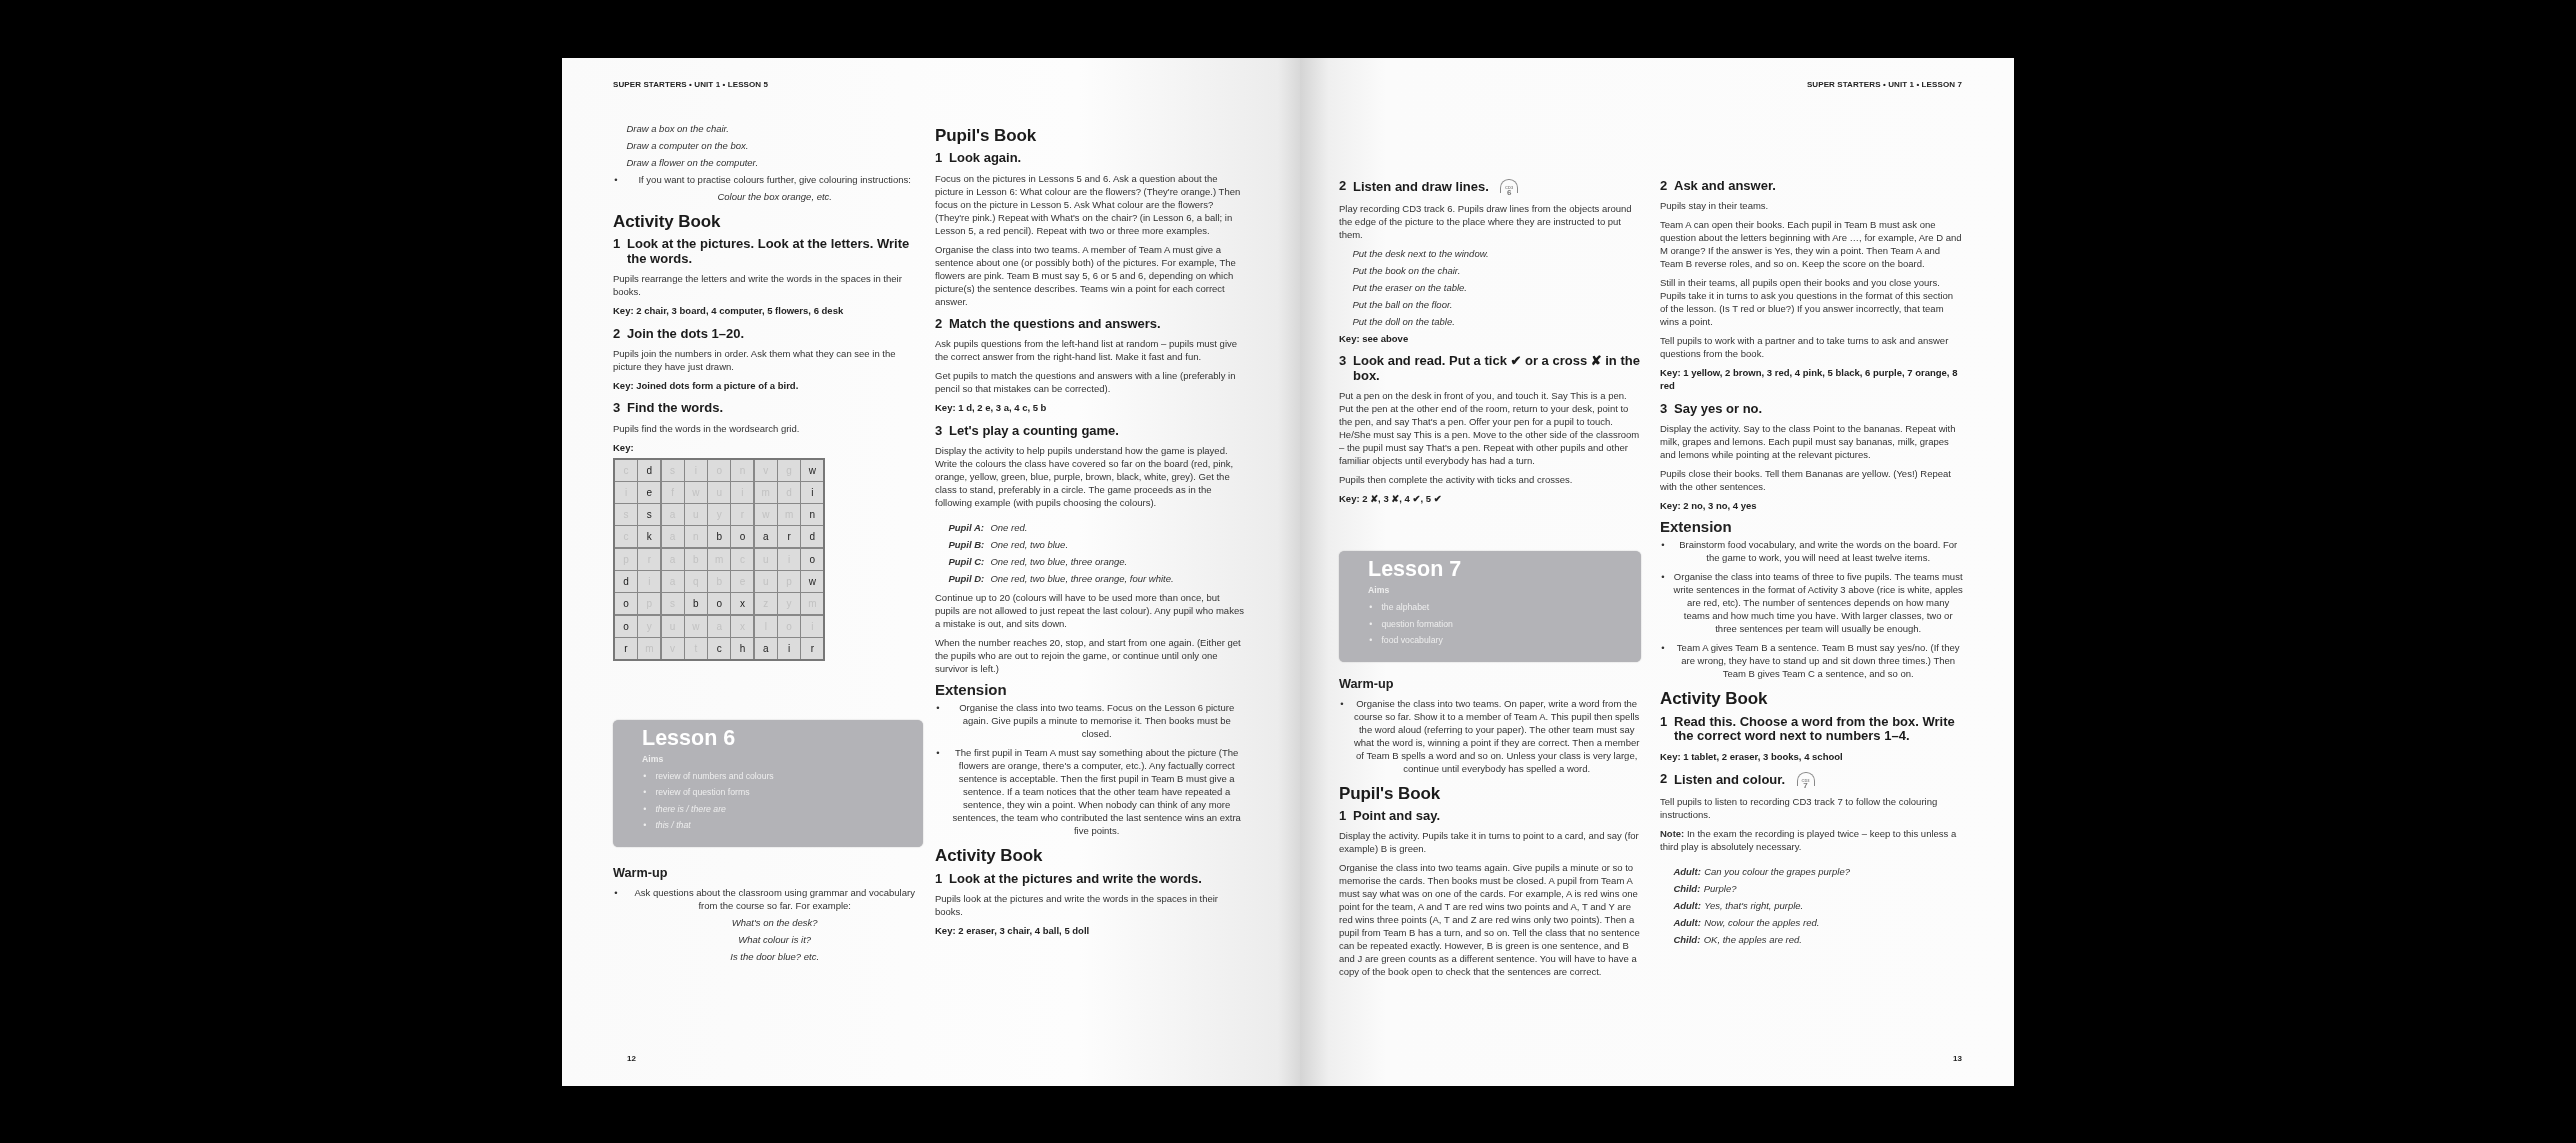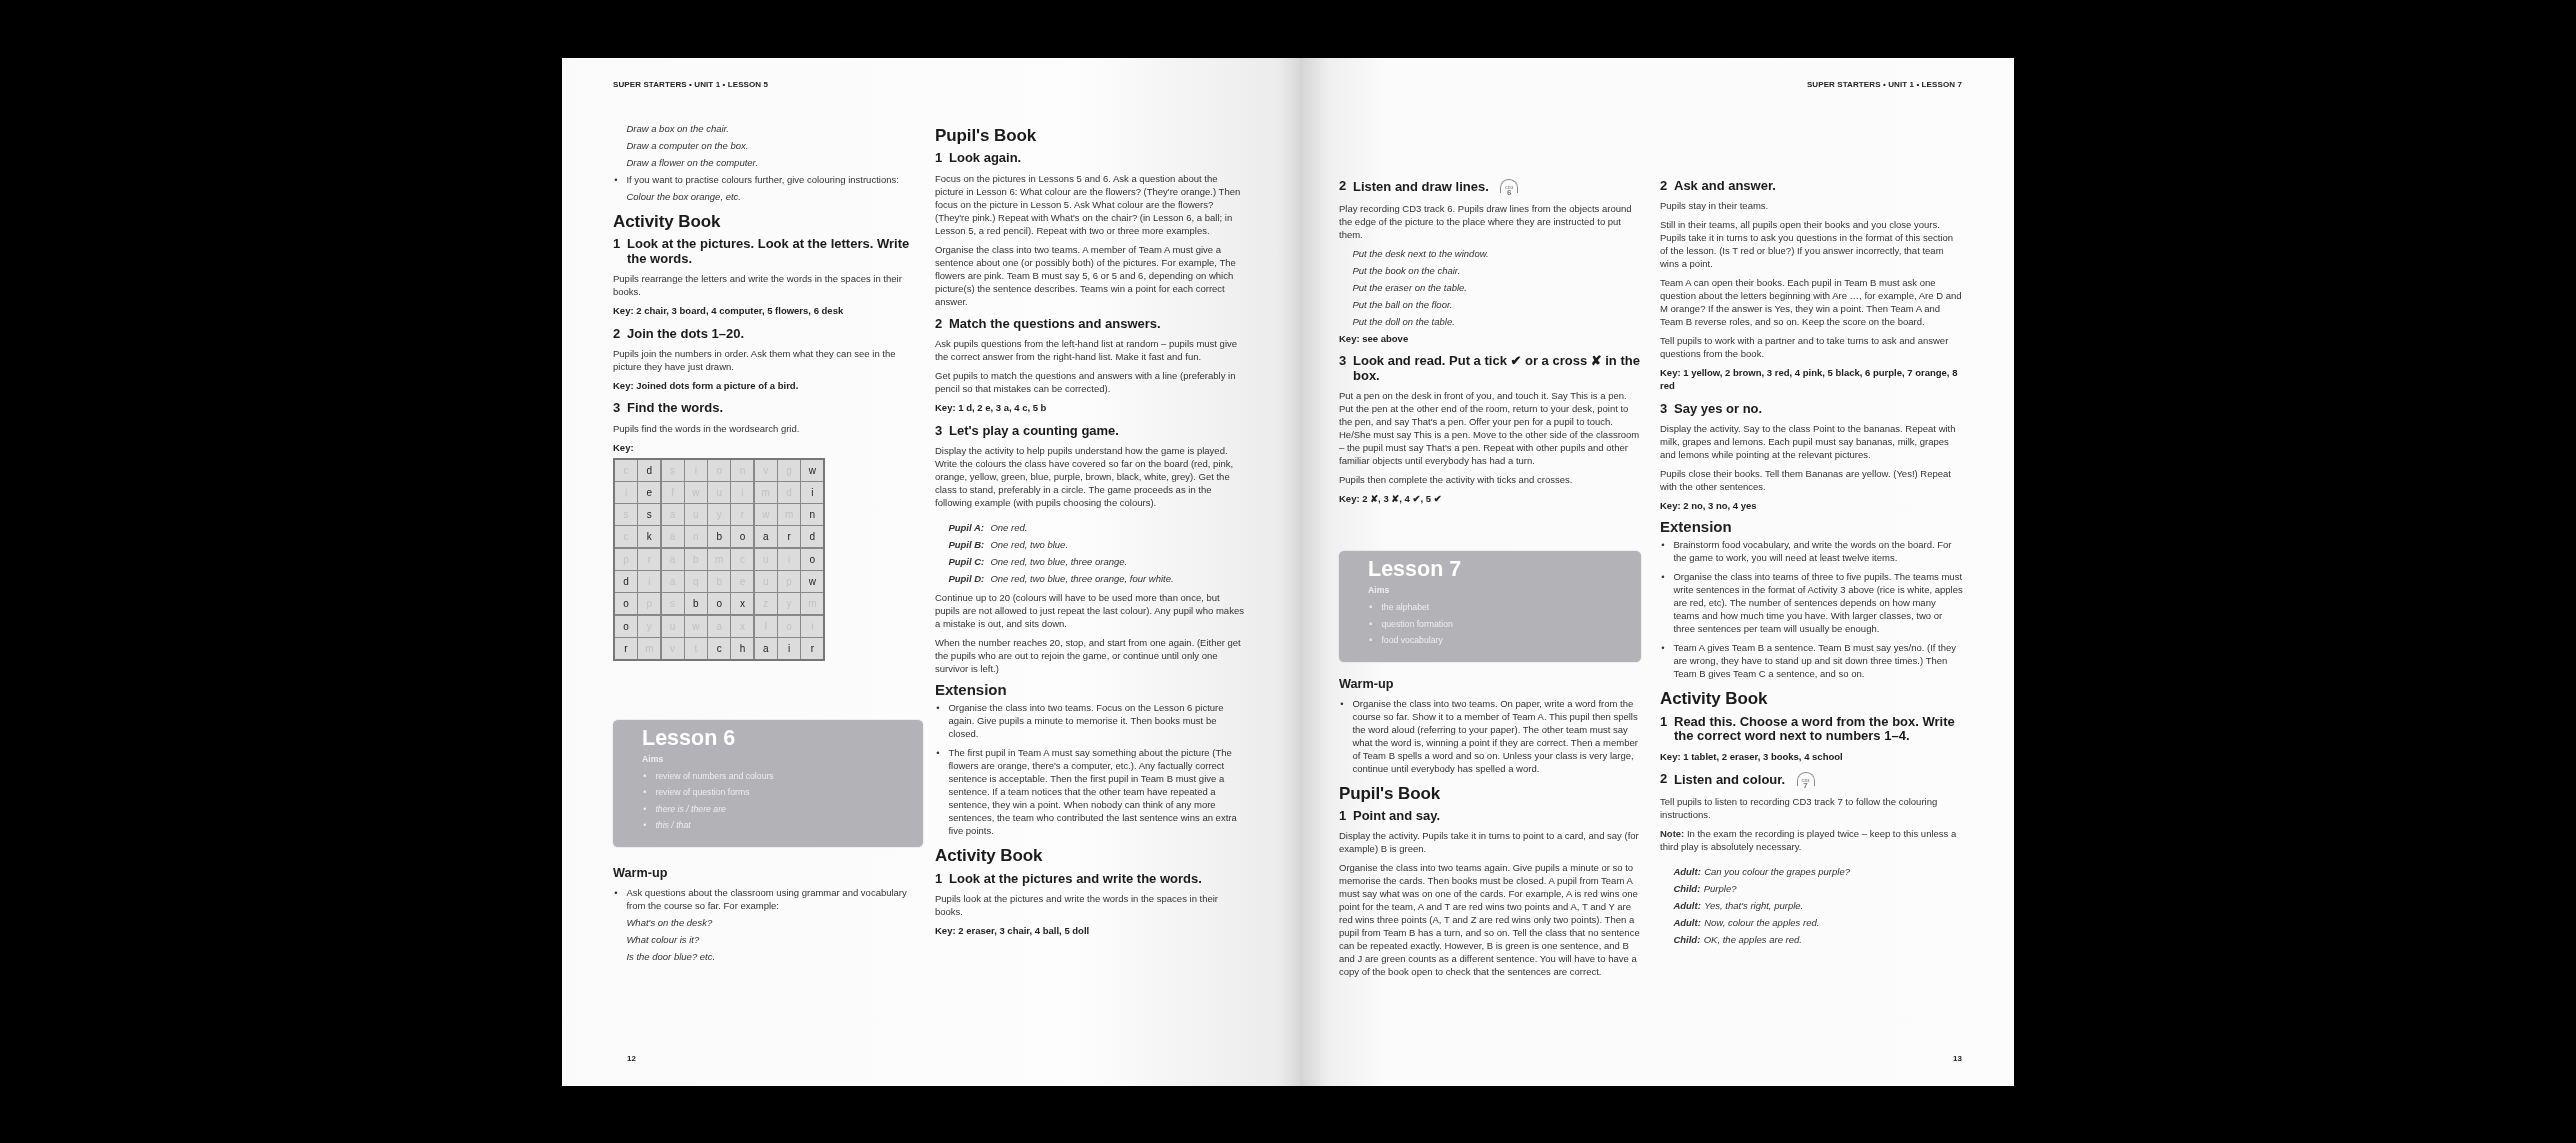--- a/index.html
+++ b/index.html
@@ -22,21 +22,21 @@
   .col.c2 { top:59px; }
   .page.right .col.c1, .page.right .col.c2 { top:59px; }
   h2.section { font-size:17px; font-weight:bold; margin:12px 0 8px; color:#1b1b1b; letter-spacing:-0.1px; }
   h3.act { font-size:13px; font-weight:bold; margin:9.4px 0 5.4px; color:#1b1b1b; display:flex; line-height:14.8px; }
   h3.act .num { width:14px; flex:none; }
   h3.act .txt { flex:1; }
   p { margin:0 0 6px; }
   p.key { font-weight:bold; color:#222; }
   .it { font-style:italic; }
   .indent-lines div { padding-left:13.4px; font-style:italic; margin-bottom:4px; }
-  .bullets { margin:0 0 6px; padding:0; list-style:none; }
+  .bullets { margin:0 0 6px; padding:0; list-style:none;text-align:center; }
   .bullets li { position:relative; padding-left:13.4px; margin-bottom:6px; }
   .bullets li::before { content:"•"; position:absolute; left:1.3px; top:0; }
   .sub-italic { font-style:italic; margin-top:4px; }
   .subhead { font-weight:bold; font-size:15px; margin:8px 0 5.4px; color:#222; }
   .dialog { margin:12px 0 6px; }
   .dialog .row { display:flex; padding-left:13.4px; margin-bottom:4px; font-style:italic; }
   .dialog .row .who { font-weight:bold; width:42px; flex:none; }
   .dialog.short .row .who { width:auto; margin-right:3.4px; }
   .lesson-box { background:#b3b3b7; border-radius:5.4px; padding:12px 29px 12px; margin:24px 0 12px; color:#f4f4f4; box-shadow:0 0 1.3px #aaa; }
   .lesson-box .title { font-size:21.5px; font-weight:bold; color:#fff; margin-bottom:8px; }
@@ -310,22 +310,22 @@
     <p>Display the activity. Pupils take it in turns to point to a card, and say (for example) B is green.</p>
     <p>Organise the class into two teams again. Give pupils a minute or so to memorise the cards. Then books must be closed. A pupil from Team A must say what was on one of the cards. For example, A is red wins one point for the team, A and T are red wins two points and A, T and Y are red wins three points (A, T and Z are red wins only two points). Then a pupil from Team B has a turn, and so on. Tell the class that no sentence can be repeated exactly. However, B is green is one sentence, and B and J are green counts as a different sentence. You will have to have a copy of the book open to check that the sentences are correct.</p>
   </div>
 
   <div class="col c2">
     <h3 class="act" style="margin-top:62px;">
         <span class="num">2</span>
         <span class="txt">Ask and answer.</span>
       </h3>
     <p>Pupils stay in their teams.</p>
+    <p>Team A can open their books. Each pupil in Team B must ask one question about the letters beginning with Are …, for example, Are D and M orange? If the answer is Yes, they win a point. Then Team A and Team B reverse roles, and so on. Keep the score on the board.</p>
     <p>Still in their teams, all pupils open their books and you close yours. Pupils take it in turns to ask you questions in the format of this section of the lesson. (Is T red or blue?) If you answer incorrectly, that team wins a point.</p>
-    <p>Team A can open their books. Each pupil in Team B must ask one question about the letters beginning with Are …, for example, Are D and M orange? If the answer is Yes, they win a point. Then Team A and Team B reverse roles, and so on. Keep the score on the board.</p>
     <p>Tell pupils to work with a partner and to take turns to ask and answer questions from the book.</p>
     <p class="key">Key: 1 yellow, 2 brown, 3 red, 4 pink, 5 black, 6 purple, 7 orange, 8 red</p>
 
     <h3 class="act">
         <span class="num">3</span>
         <span class="txt">Say yes or no.</span>
       </h3>
     <p>Display the activity. Say to the class Point to the bananas. Repeat with milk, grapes and lemons. Each pupil must say bananas, milk, grapes and lemons while pointing at the relevant pictures.</p>
     <p>Pupils close their books. Tell them Bananas are yellow. (Yes!) Repeat with the other sentences.</p>
     <p class="key">Key: 2 no, 3 no, 4 yes</p>

